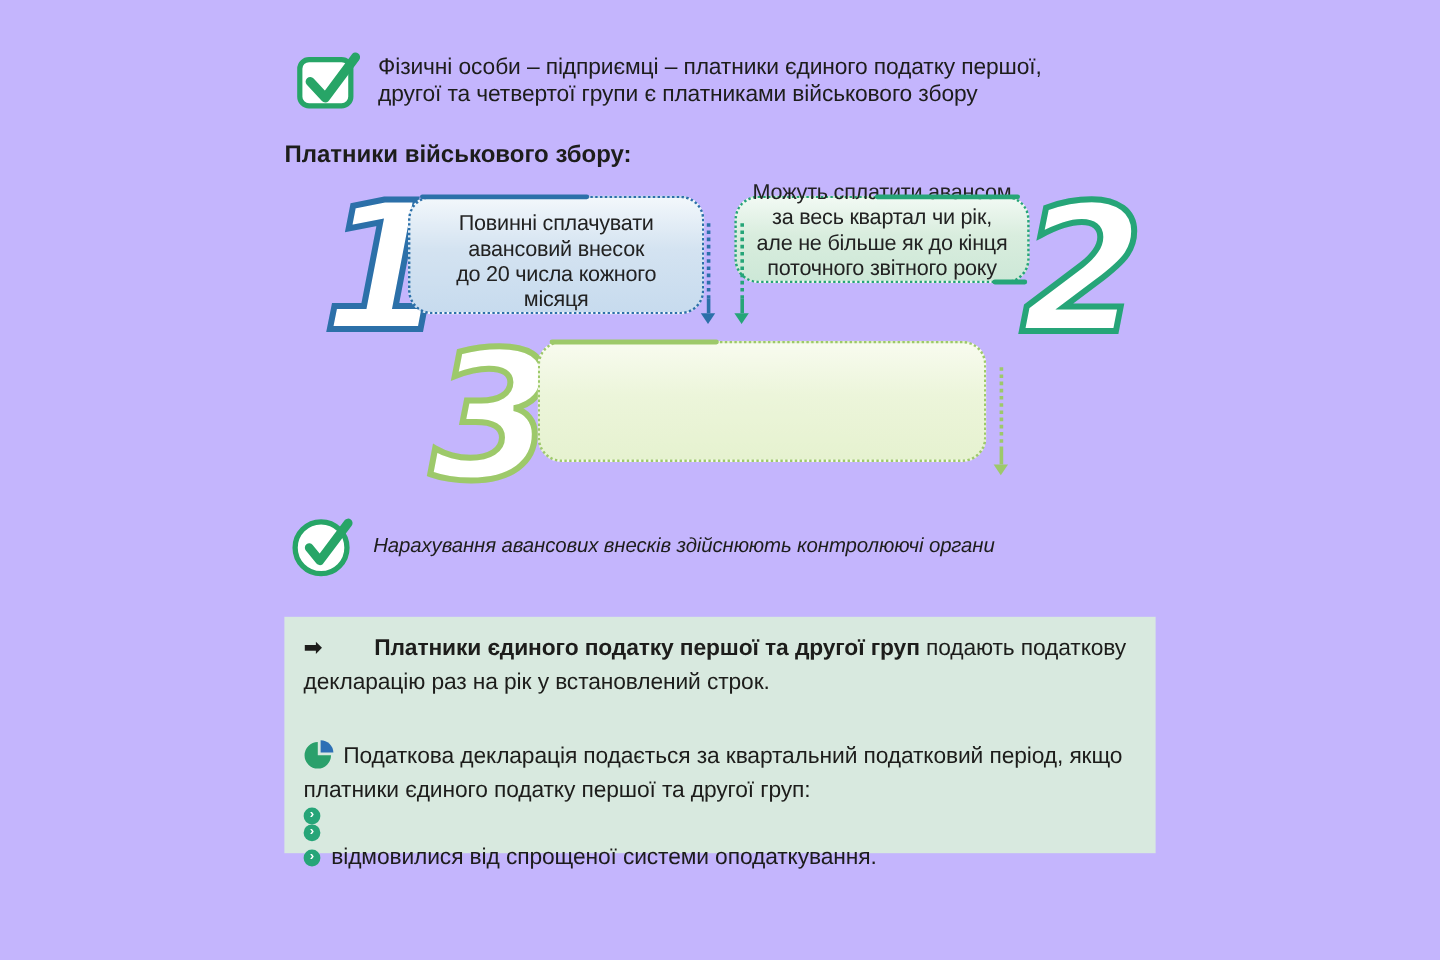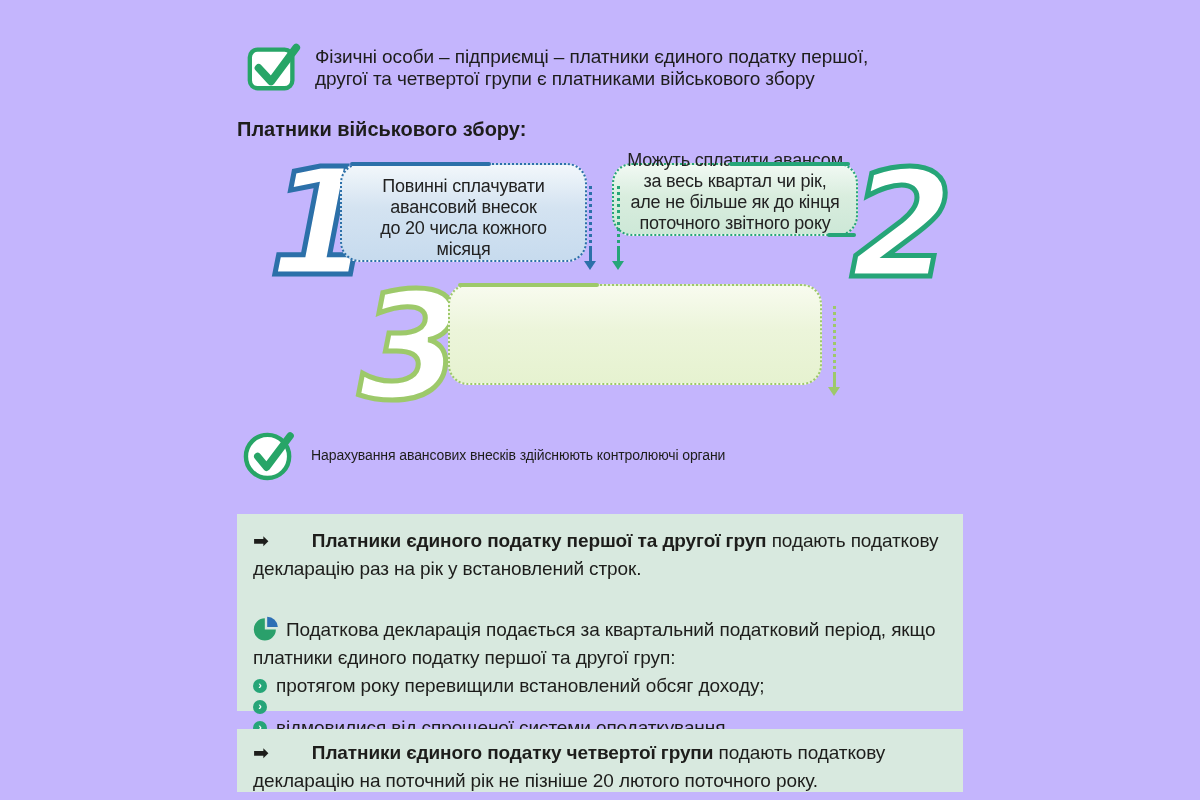--- a/index.html
+++ b/index.html
@@ -28,21 +28,21 @@
   .num{position:absolute;overflow:visible;}
   .num text{font-family:"DejaVu Sans","Liberation Sans",sans-serif;font-weight:bold;font-style:italic;
     font-size:148px;fill:#ffffff;text-anchor:middle;}
   
   .conn{position:absolute;display:flex;flex-direction:column;align-items:center;}
   .conn .dots{width:0;border-left:3px dotted var(--c);flex:1;}
   .conn .stem{width:3px;height:12px;background:var(--c);}
   .conn .head{width:0;height:0;border-left:6px solid transparent;border-right:6px solid transparent;border-top:9px solid var(--c);}
   
   .note-row{left:242px;top:427px;display:flex;align-items:center;}
-  .note-text{margin-left:14px;font-size:14px;letter-spacing:-0.1px;}
+  .note-text{margin-left:14px;font-size:17px;letter-spacing:-0.1px;font-style:italic;}
   
   .panel{box-sizing:border-box;background:#d8e9df;padding:13px 16px;font-size:19px;line-height:28px;letter-spacing:-0.1px;}
   .panelA{left:237px;top:514px;width:726px;height:197px;}
   .panelB{left:237px;top:729px;width:726px;height:63px;padding-top:10px;}
   .lead b{font-weight:bold;margin-left:36px;}
   .arrow-glyph{font-weight:bold;margin-right:7px;}
   .sub-row{margin-top:33px;}
   .pie-ico{display:inline-block;width:26px;height:26px;vertical-align:-6px;margin-right:7px;}
   .bullet-row{display:flex;align-items:center;gap:9px;line-height:28px;}
   .bullet-ico{width:14px;height:14px;border-radius:50%;background:#26a578;color:#fff;
@@ -126,30 +126,24 @@
       <span class="arrow-glyph">➡</span><b>Платники єдиного податку першої та другої груп</b><span> подають податкову декларацію раз на рік у встановлений строк.</span>
     </div>
     <div class="sub-row">
       <svg class="pie-ico" viewBox="0 0 33 33">
         <path d="M15 17 L15 3 A14 14 0 1 0 29 17 Z" fill="#2aa06b"></path>
         <path d="M18 14 L18 1 A13.5 13.5 0 0 1 31.5 14 Z" fill="#2d6fb5"></path>
       </svg><span>Податкова декларація подається за квартальний податковий період, якщо платники єдиного податку першої та другої груп:</span>
     </div>
     <div class="bullet-row">
       <span class="bullet-ico">›</span>
-      <span>протягом року перевищили встановлений обсяг доходу;</span>
     </div>
     <div class="bullet-row">
       <span class="bullet-ico">›</span>
     </div>
     <div class="bullet-row">
       <span class="bullet-ico">›</span>
       <span>відмовилися від спрощеної системи оподаткування.</span>
     </div>
   </div>
 
-  <div class="abs panel panelB">
-    <div class="lead">
-      <span class="arrow-glyph">➡</span><b>Платники єдиного податку четвертої групи</b><span> подають податкову декларацію на поточний рік не пізніше 20 лютого поточного року.</span>
-    </div>
-  </div>
 
 </div>
 
 </body></html>

